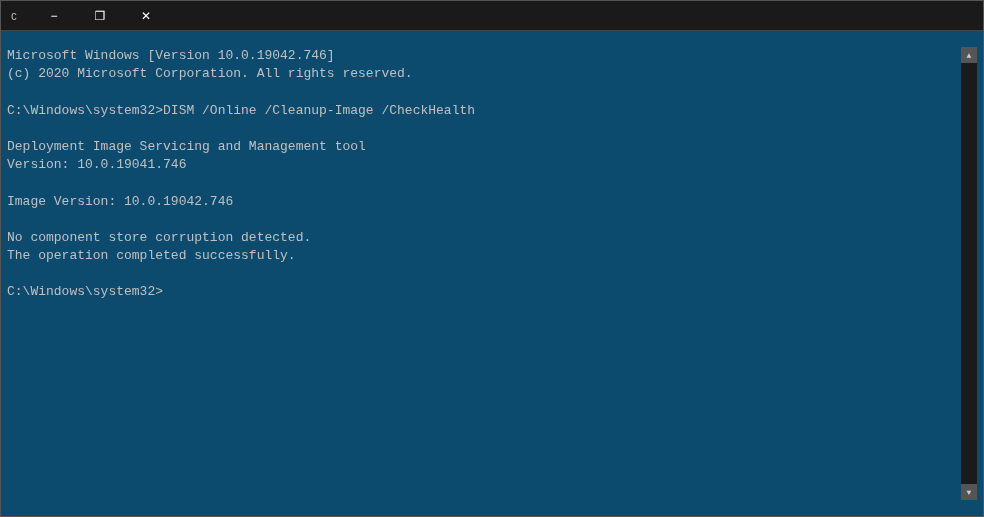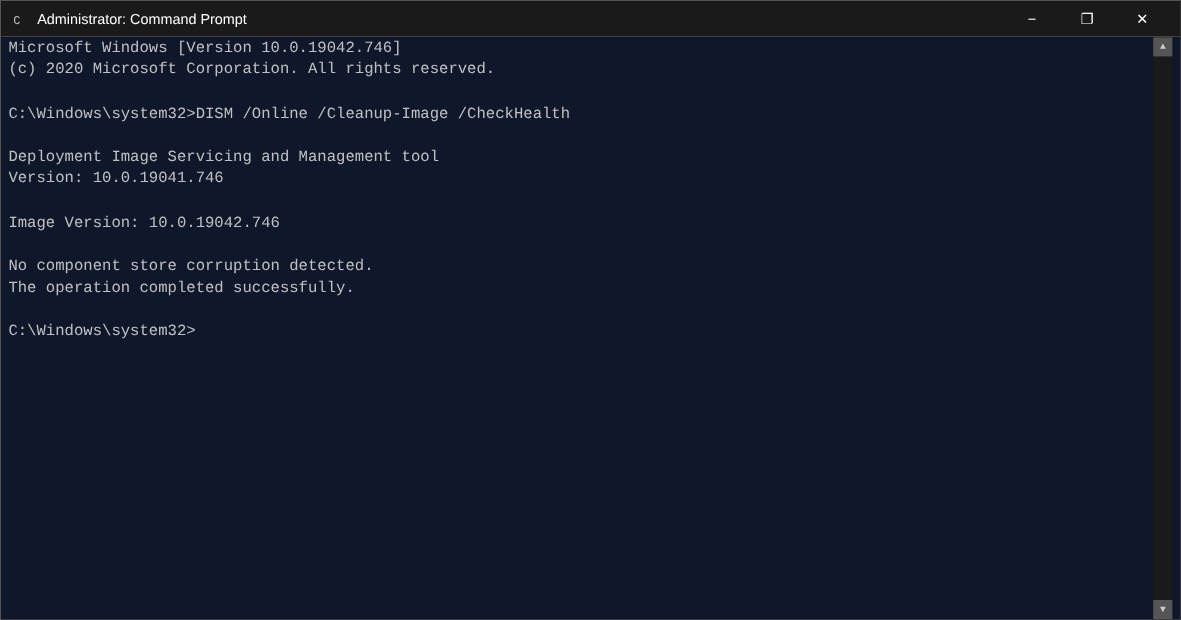--- a/index.html
+++ b/index.html
@@ -69,22 +69,22 @@
       color: #fff;
       font-size: 12px;
       cursor: pointer;
       background: transparent;
       border: none;
       font-family: 'Segoe UI', Arial, sans-serif;
     }
 
     .console-area {
       flex: 1;
-      background: #0f172a;
-      padding: 0 6px;
+      background: #0c4a6e;
+      padding: 16px 6px;
       overflow: hidden;
       position: relative;
       display: flex;
     }
 
     .console-content {
       flex: 1;
       overflow-y: auto;
       overflow-x: hidden;
     }
@@ -138,21 +138,20 @@
 <body>
 
 <div class="window">
   <div class="title-bar">
     <div class="title-bar-icon">
       <svg viewBox="0 0 14 14" fill="none" xmlns="http://www.w3.org/2000/svg">
         <rect width="14" height="14" fill="#1a1a1a"></rect>
         <text x="1" y="11" font-size="10" fill="#c0c0c0" font-family="Courier New">C</text>
       </svg>
     </div>
-    <span class="title-bar-text">Administrator: Command Prompt</span>
     <div class="title-bar-controls">
       <button class="title-bar-btn">−</button>
       <button class="title-bar-btn">❐</button>
       <button class="title-bar-btn close">✕</button>
     </div>
   </div>
   <div class="console-area">
     <div class="console-content">
       <div class="console-text" id="console-output"><span style="display: block;">Microsoft Windows [Version 10.0.19042.746]</span><span style="display: block;">(c) 2020 Microsoft Corporation. All rights reserved.</span><span style="display: block; line-height: 1.4; height: 1.4em;">&nbsp;</span><span style="display: block;">C:\Windows\system32&gt;DISM /Online /Cleanup-Image /CheckHealth</span><span style="display: block; line-height: 1.4; height: 1.4em;">&nbsp;</span><span style="display: block;">Deployment Image Servicing and Management tool</span><span style="display: block;">Version: 10.0.19041.746</span><span style="display: block; line-height: 1.4; height: 1.4em;">&nbsp;</span><span style="display: block;">Image Version: 10.0.19042.746</span><span style="display: block; line-height: 1.4; height: 1.4em;">&nbsp;</span><span style="display: block;">No component store corruption detected.</span><span style="display: block;">The operation completed successfully.</span><span style="display: block; line-height: 1.4; height: 1.4em;">&nbsp;</span><span style="display: block;">C:\Windows\system32&gt;</span></div>
     </div>

